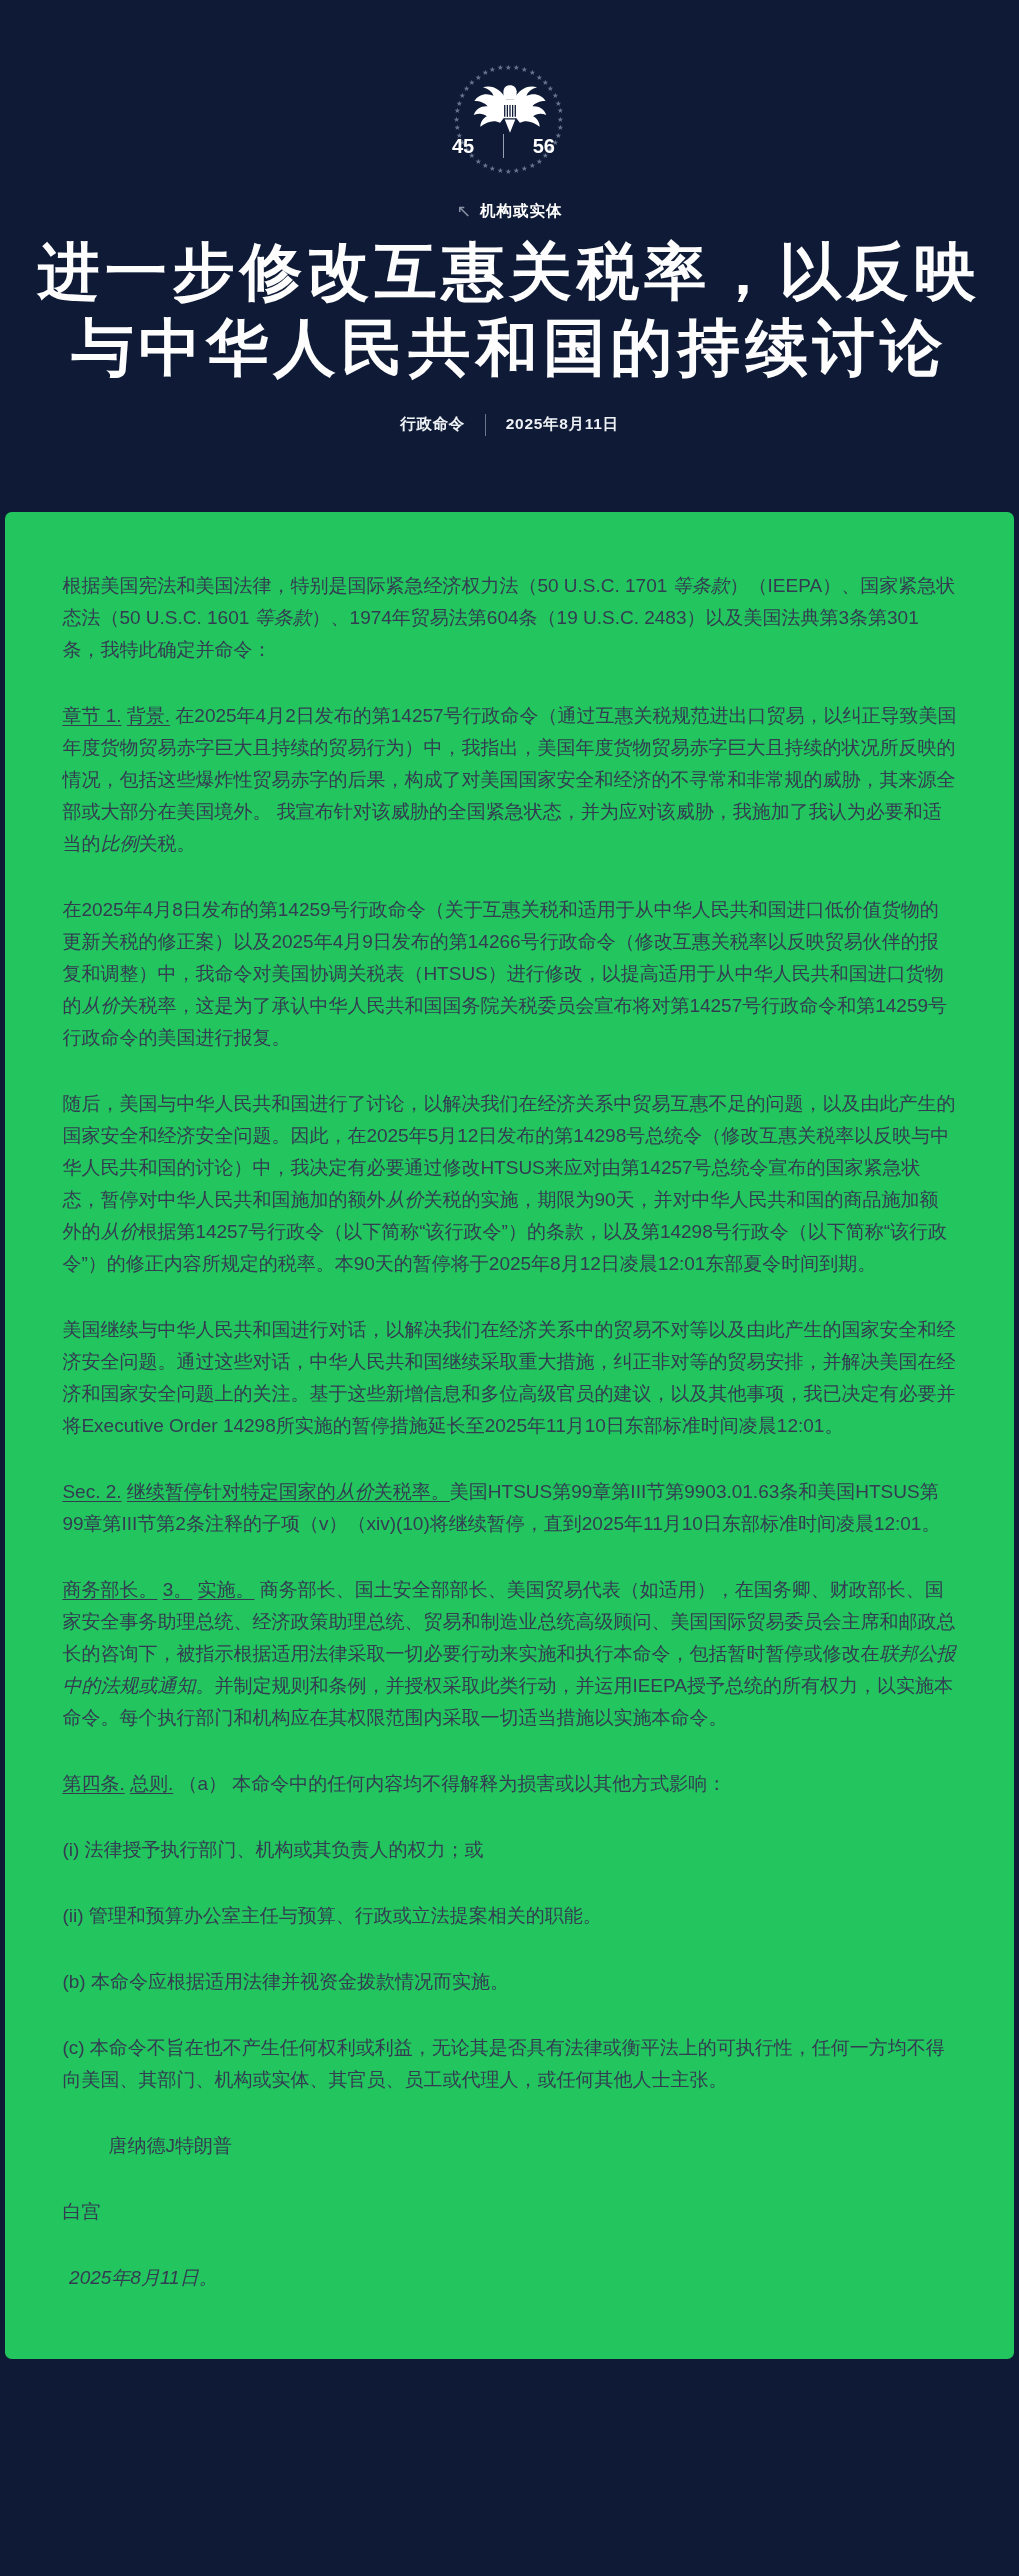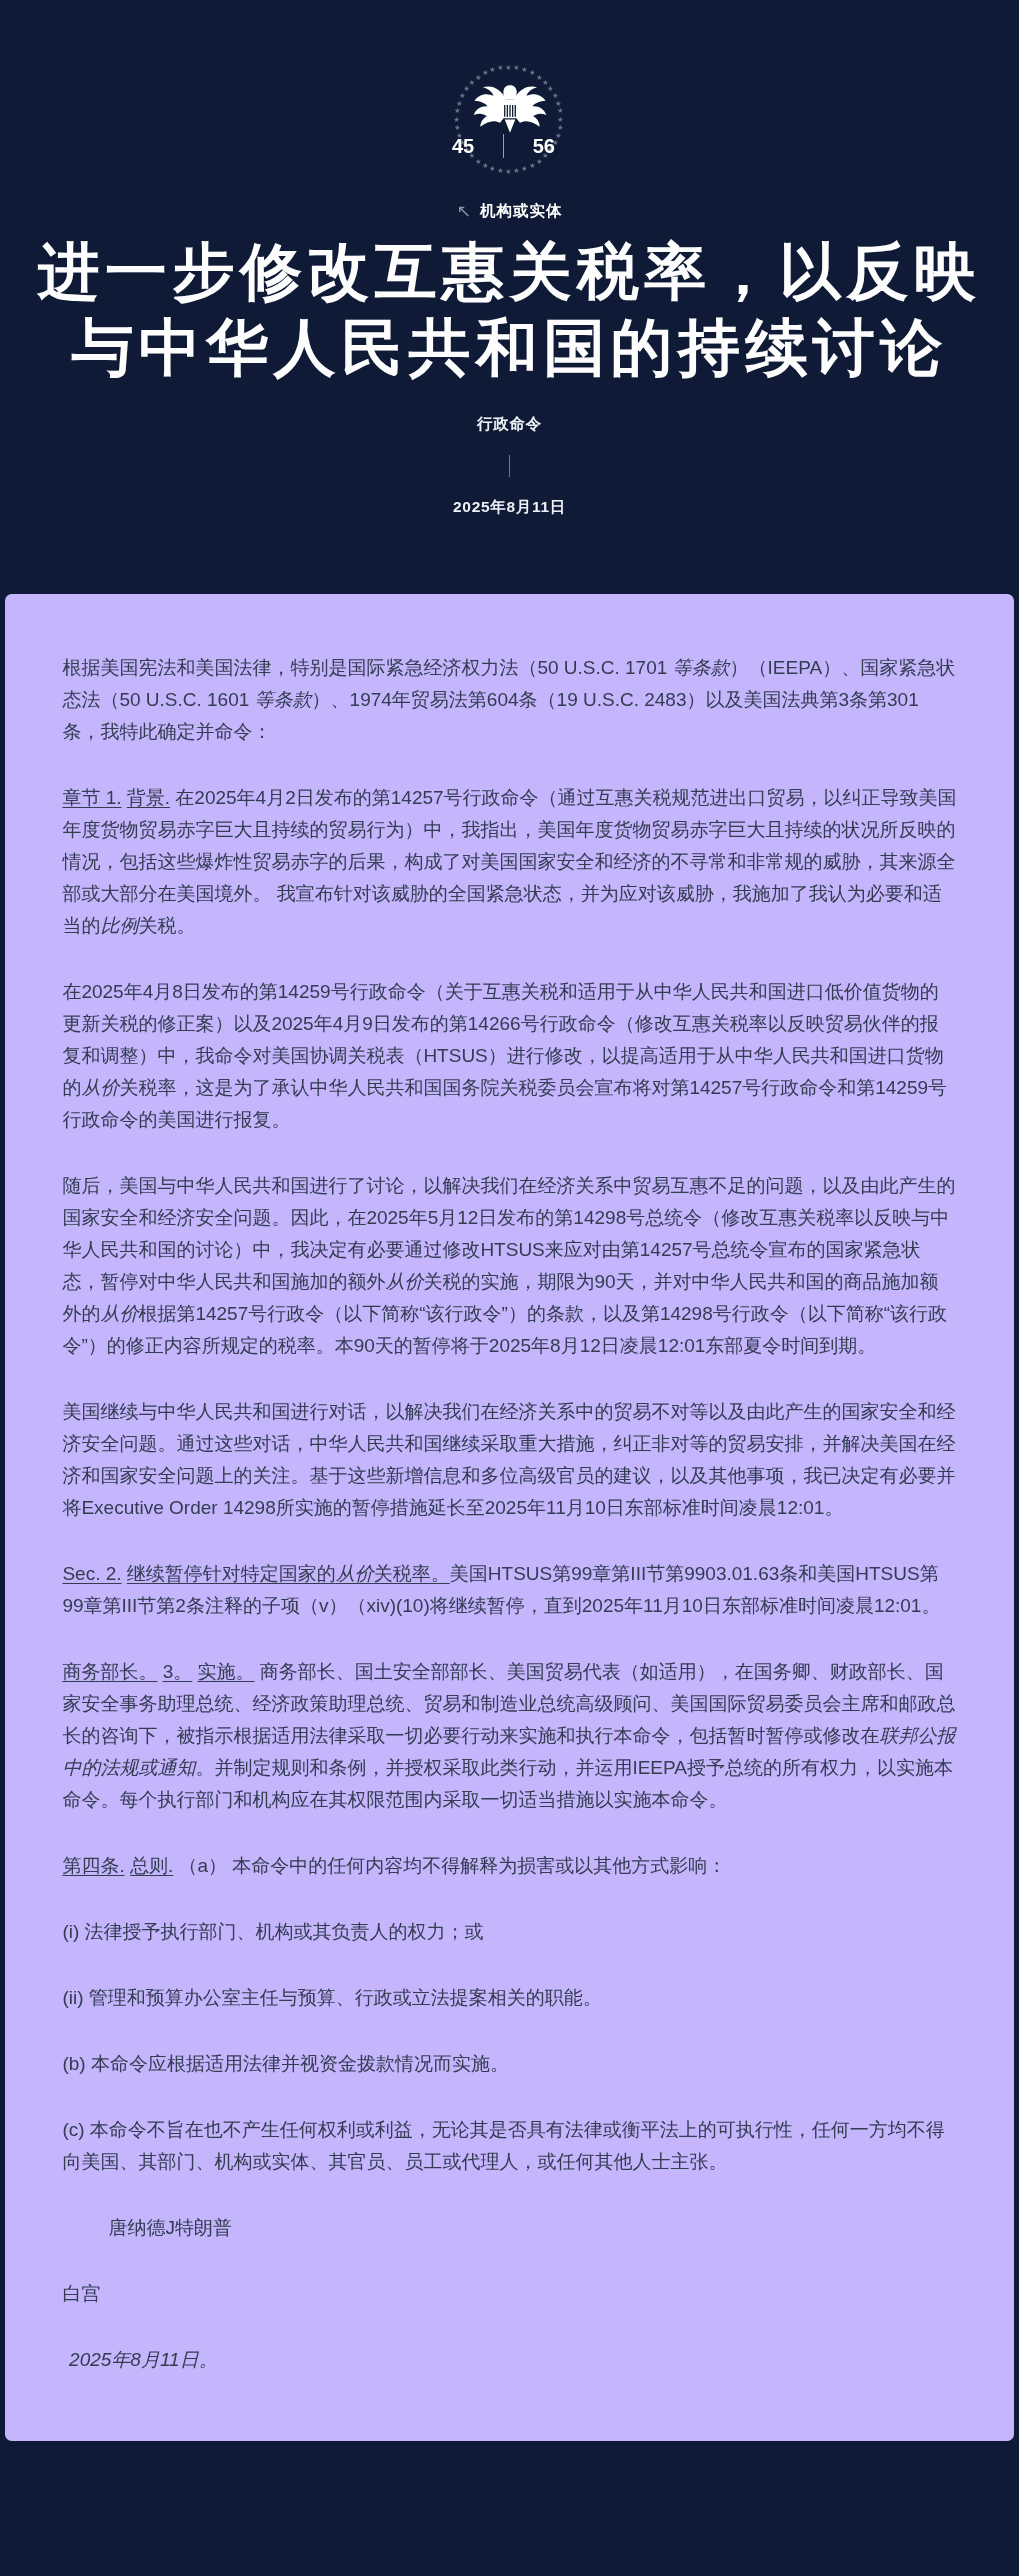--- a/index.html
+++ b/index.html
@@ -61,27 +61,27 @@
     line-height: 76px;
     letter-spacing: 5.4px;
   }
   .title .title-line { display: block; }
 
   .meta {
     margin-top: 28px;
     display: flex; justify-content: center; align-items: center;
     gap: 20px;
     color: #eef1f5;
-    font-size: 15.5px; font-weight: 600; letter-spacing: 0.7px; flex-direction: column;
+    font-size: 15.5px; font-weight: 600; letter-spacing: 0.7px;
   }
   .meta-divider { width: 0.7px; height: 21.6px; background: #6c7689; }
 
   
   .card {
-    background: #c4b5fd;
+    background: #22c55e;
     border-radius: 6.7px;
     margin: 76px 5.4px 17px;
     padding: 58px 57px 65px;
     color: #333c51;
     font-size: 19px;
     line-height: 32px;
     text-align: left;
   }
   .para { margin: 0 0 34px; }
   .para:last-child { margin-bottom: 0; }

